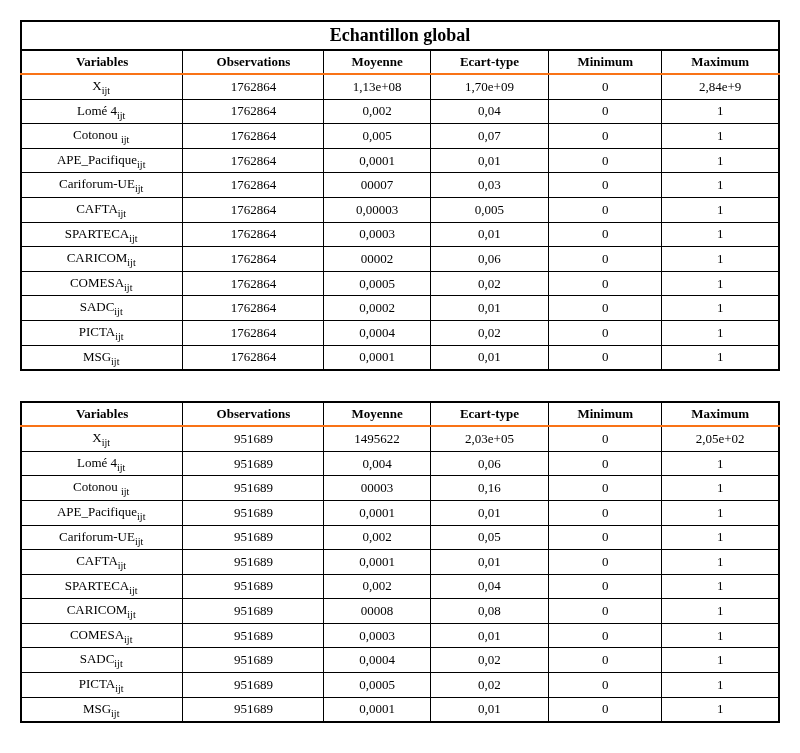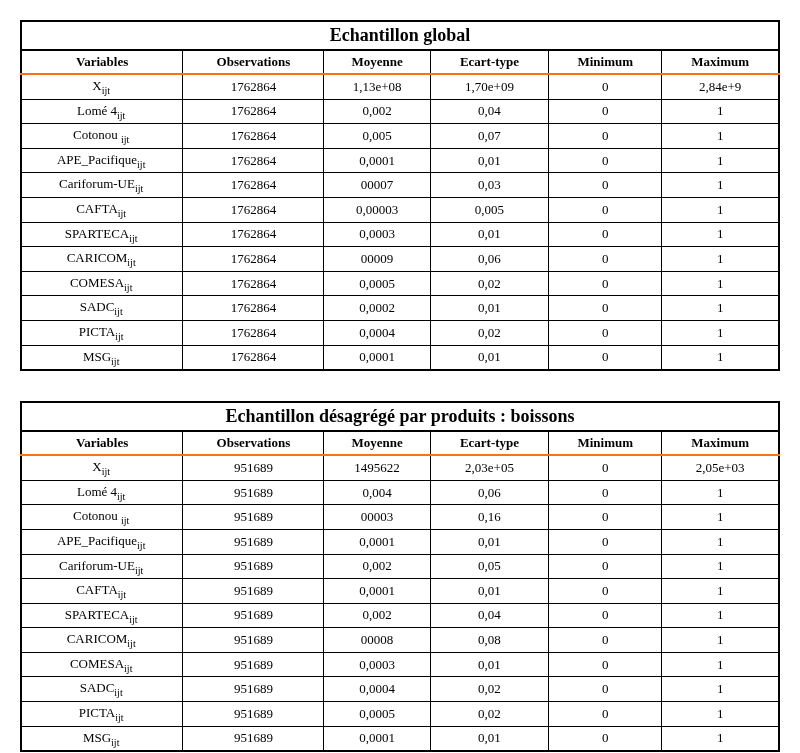--- a/index.html
+++ b/index.html
@@ -114,21 +114,21 @@
           <td>SPARTECA<sub>ijt</sub></td>
           <td>1762864</td>
           <td>0,0003</td>
           <td>0,01</td>
           <td>0</td>
           <td>1</td>
         </tr>
         <tr>
           <td>CARICOM<sub>ijt</sub></td>
           <td>1762864</td>
-          <td>00009</td>
+          <td>00002</td>
           <td>0,06</td>
           <td>0</td>
           <td>1</td>
         </tr>
         <tr>
           <td>COMESA<sub>ijt</sub></td>
           <td>1762864</td>
           <td>0,0005</td>
           <td>0,02</td>
           <td>0</td>
@@ -158,40 +158,37 @@
           <td>0</td>
           <td>1</td>
         </tr>
       </tbody>
   </table>
 </div>
 
 <div class="table-section">
   <table>
     <thead>
-      <tr class="title-row">
-        <th colspan="6">Echantillon désagrégé par produits : boissons</th>
-      </tr>
       <tr class="header-row">
         <th>Variables</th>
         <th>Observations</th>
         <th>Moyenne</th>
         <th>Ecart-type</th>
         <th>Minimum</th>
         <th>Maximum</th>
       </tr>
     </thead>
     <tbody id="table2-body">
     <tr>
           <td>X<sub>ijt</sub></td>
           <td>951689</td>
           <td>1495622</td>
           <td>2,03e+05</td>
           <td>0</td>
-          <td>2,05e+03</td>
+          <td>2,05e+02</td>
         </tr>
         <tr>
           <td>Lomé 4<sub>ijt</sub></td>
           <td>951689</td>
           <td>0,004</td>
           <td>0,06</td>
           <td>0</td>
           <td>1</td>
         </tr>
         <tr>

